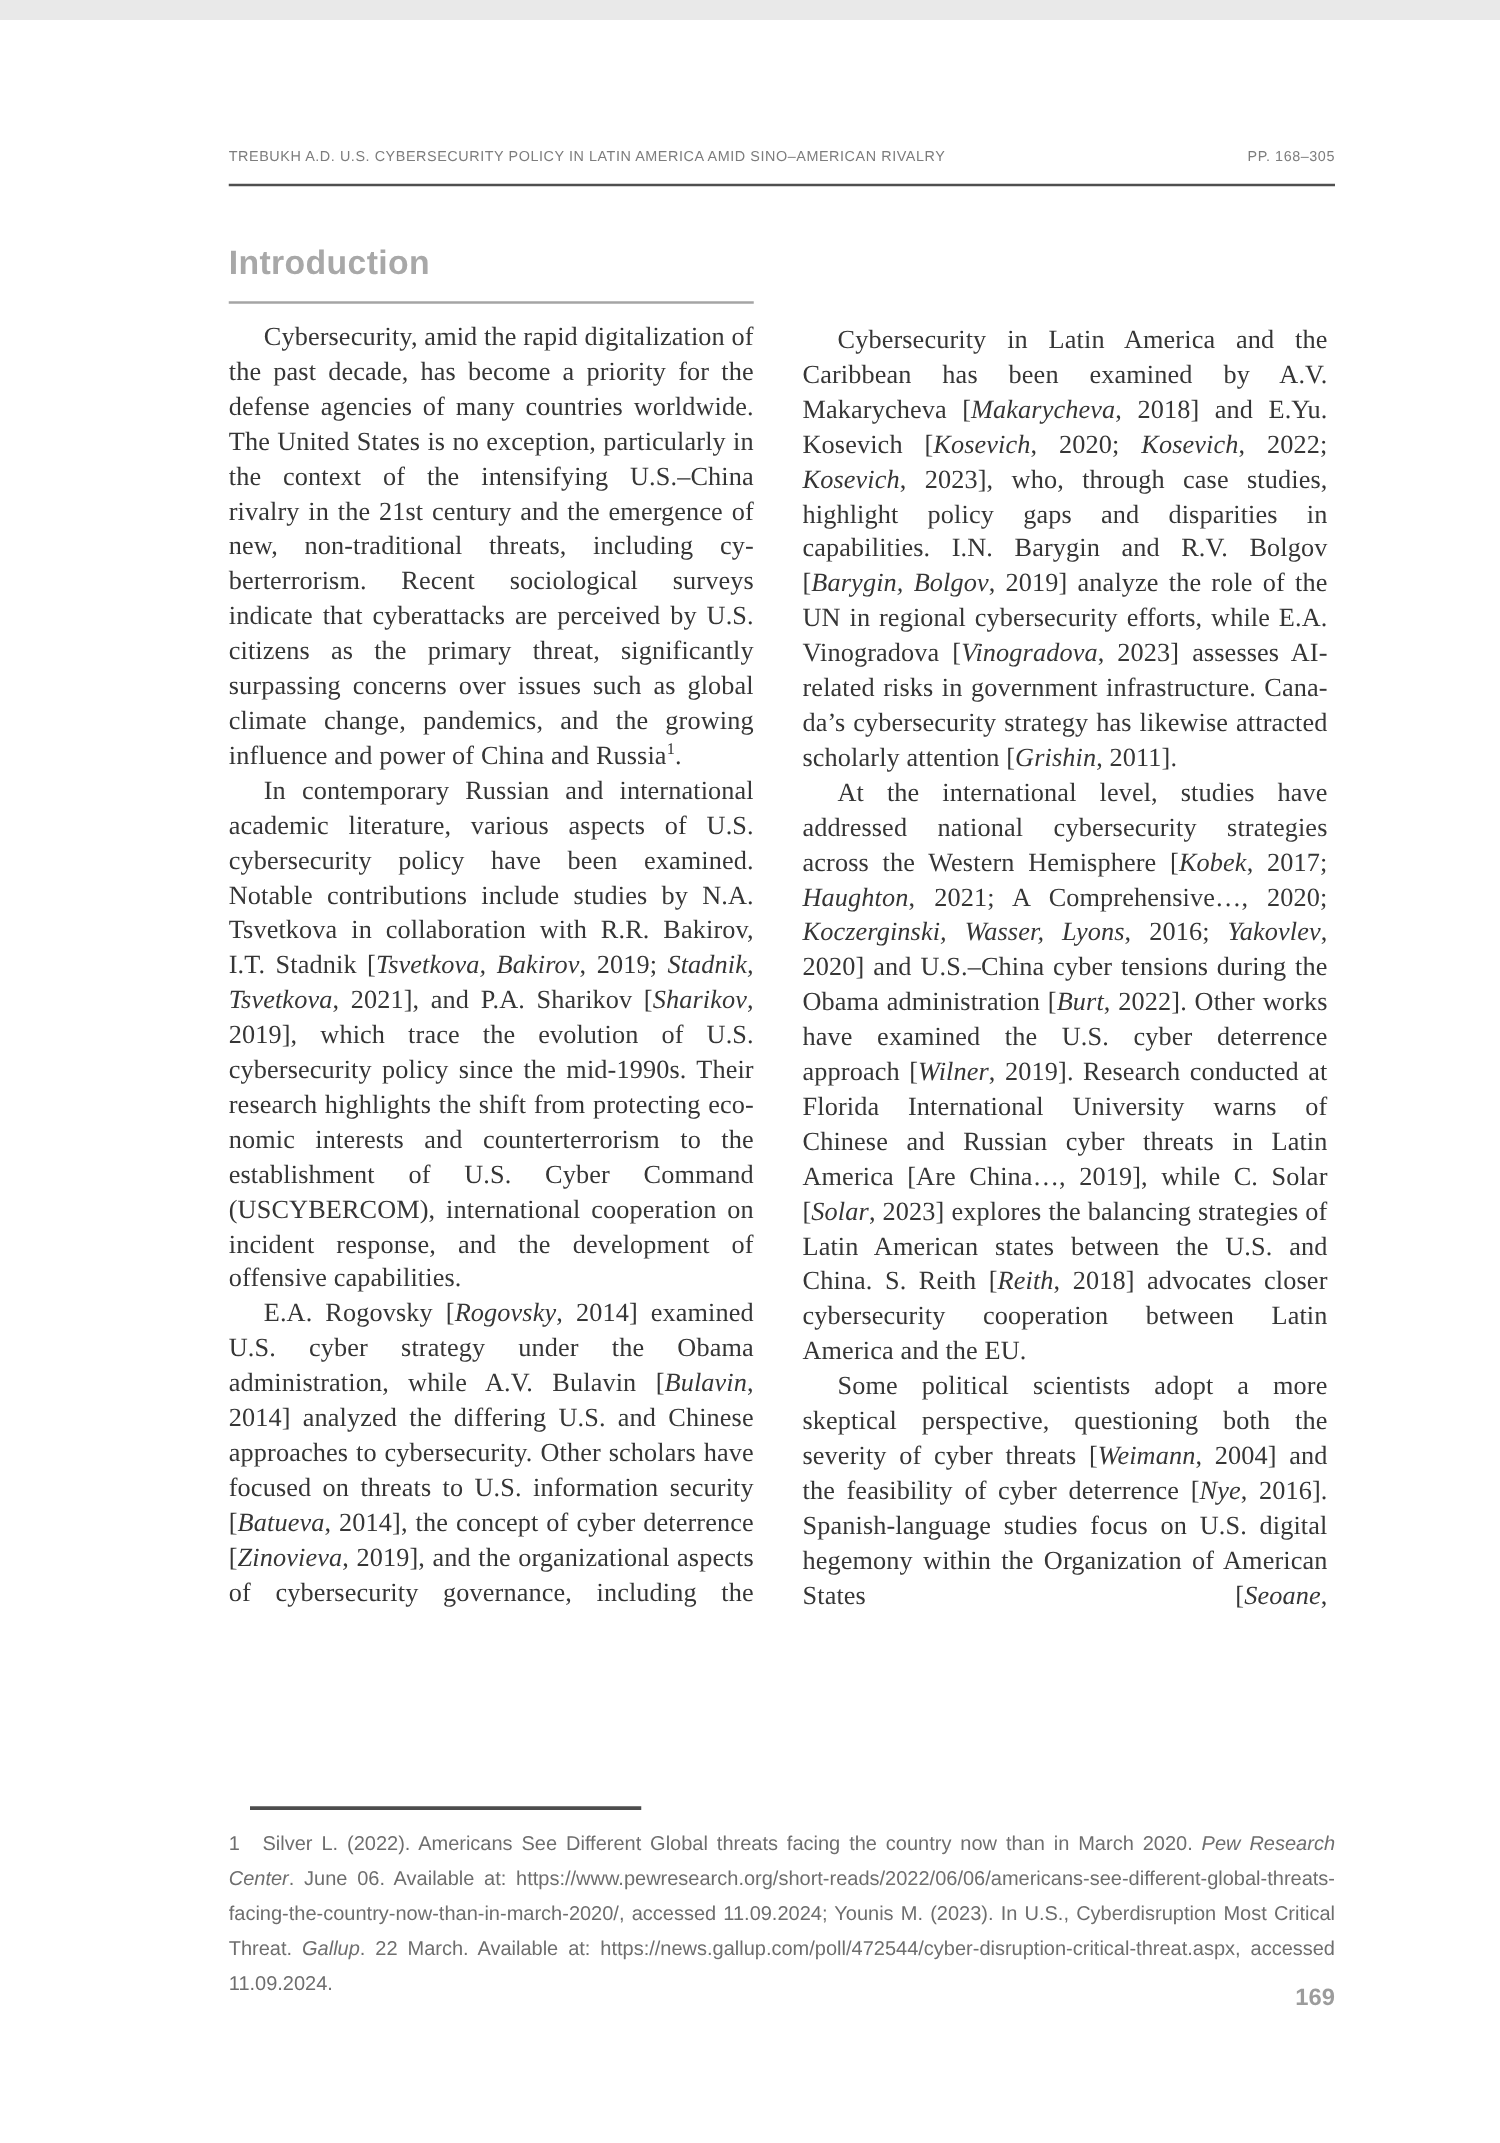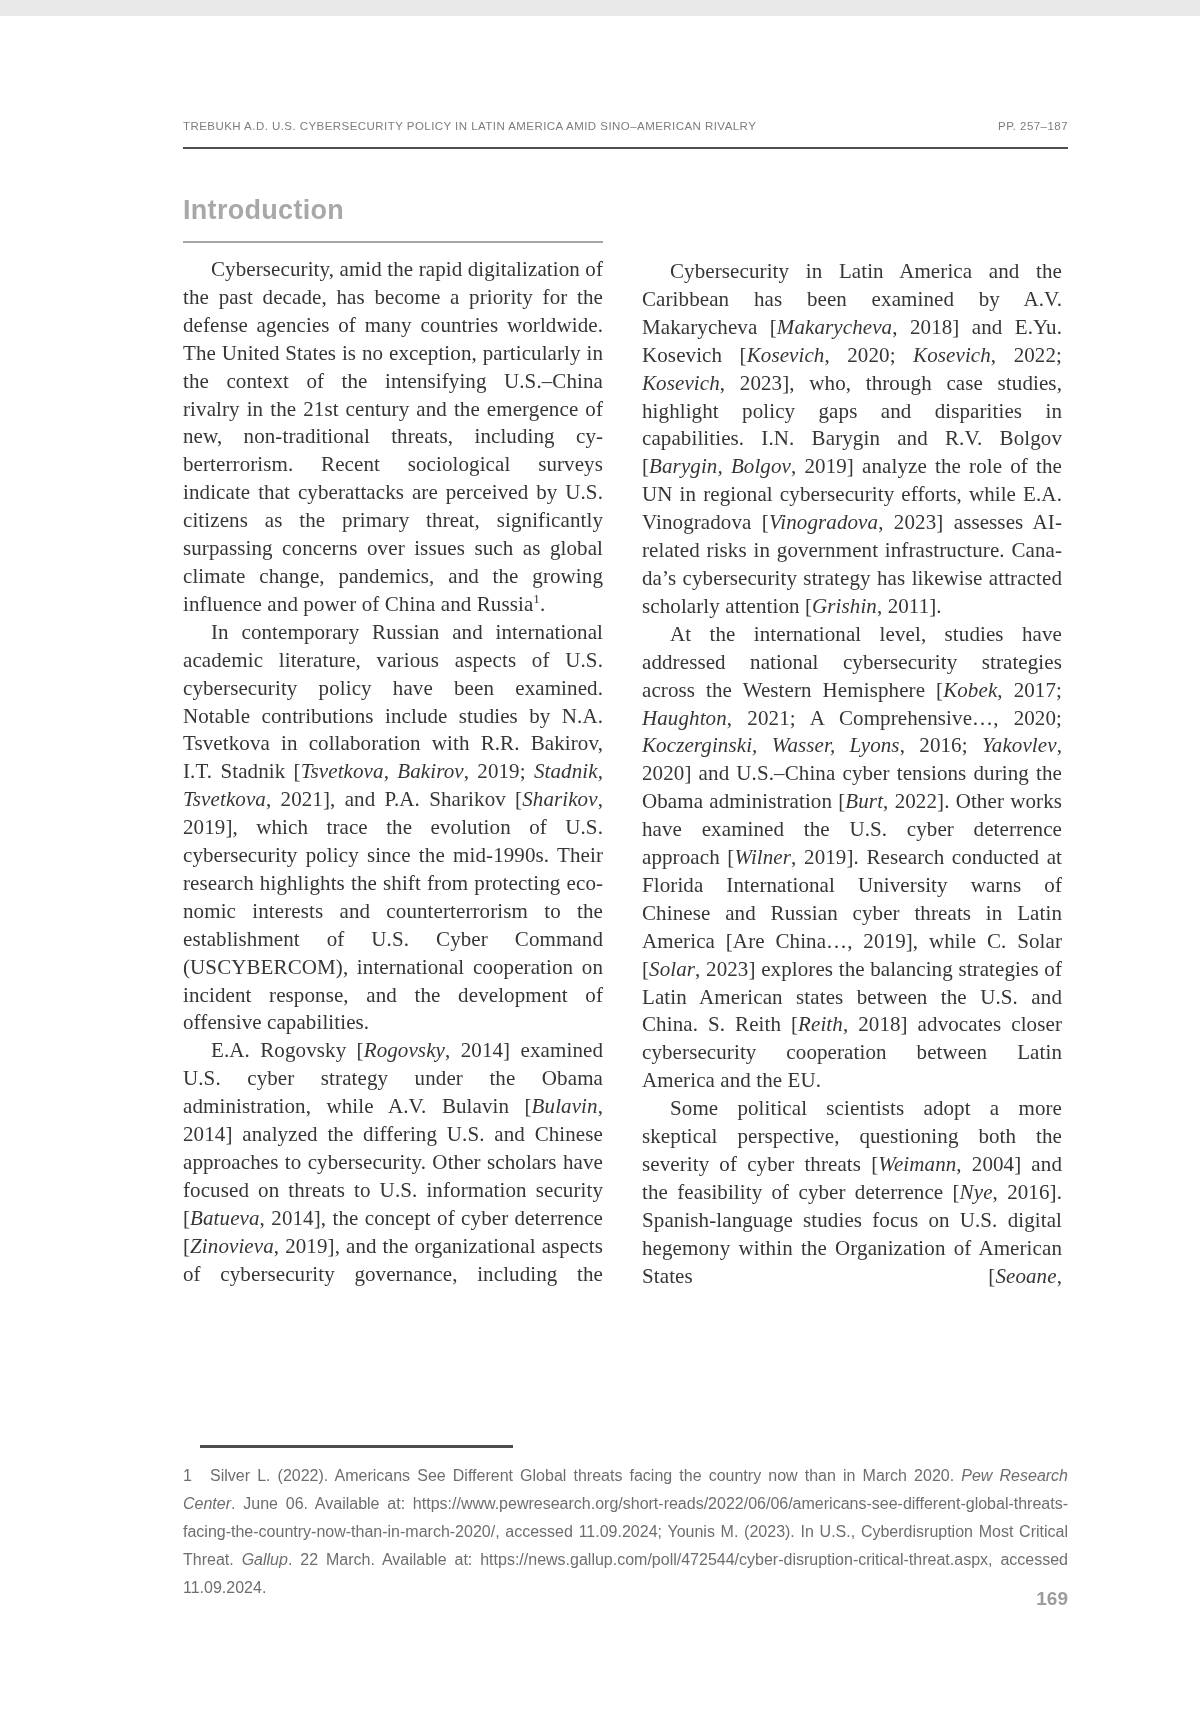--- a/index.html
+++ b/index.html
@@ -56,21 +56,21 @@
     font-size:19px; color:#9c9c9c;text-align:center;
   }
 </style>
 </head>
 <body>
 
 <div class="page">
 
   <div class="page-header">
     <span>TREBUKH A.D. U.S. CYBERSECURITY POLICY IN LATIN AMERICA AMID SINO–AMERICAN RIVALRY</span>
-    <span>PP. 257–187</span>
+    <span>PP. 168–305</span>
   </div>
   <div class="header-rule"></div>
 
   <div class="article-body">
     <section class="col col-left">
       <h2 class="section-title">Introduction</h2>
       <hr class="section-title-rule">
       <div>
           <p class="para indent"><span>Cybersecurity, amid the rapid digita­lization of the past decade, has become a priority for the defense agencies of many countries worldwide. The United States is no exception, particularly in the context of the intensifying U.S.–China rivalry in the 21st century and the emergence of new, non-traditional threats, including cy­berterrorism. Recent sociological surveys indicate that cyberattacks are perceived by U.S. citizens as the primary threat, sig­nificantly surpassing concerns over issues such as global climate change, pandemics, and the growing influence and power of China and Russia</span><sup>1</sup><span>.</span></p>
           <p class="para indent"><span>In contemporary Russian and interna­tional academic literature, various aspects of U.S. cybersecurity policy have been examined. Notable contributions include studies by N.A. Tsvetkova in collaboration with R.R. Bakirov, I.T. Stadnik [</span><i>Tsvetkova, Bakirov</i><span>, 2019; </span><i>Stadnik, Tsvetkova</i><span>, 2021], and P.A. Sharikov [</span><i>Sharikov</i><span>, 2019], which trace the evolution of U.S. cybersecurity policy since the mid-1990s. Their research highlights the shift from protecting eco­nomic interests and counterterrorism to the establishment of U.S. Cyber Command (USCYBERCOM), international coopera­tion on incident response, and the deve­lopment of offensive capabilities.</span></p>

